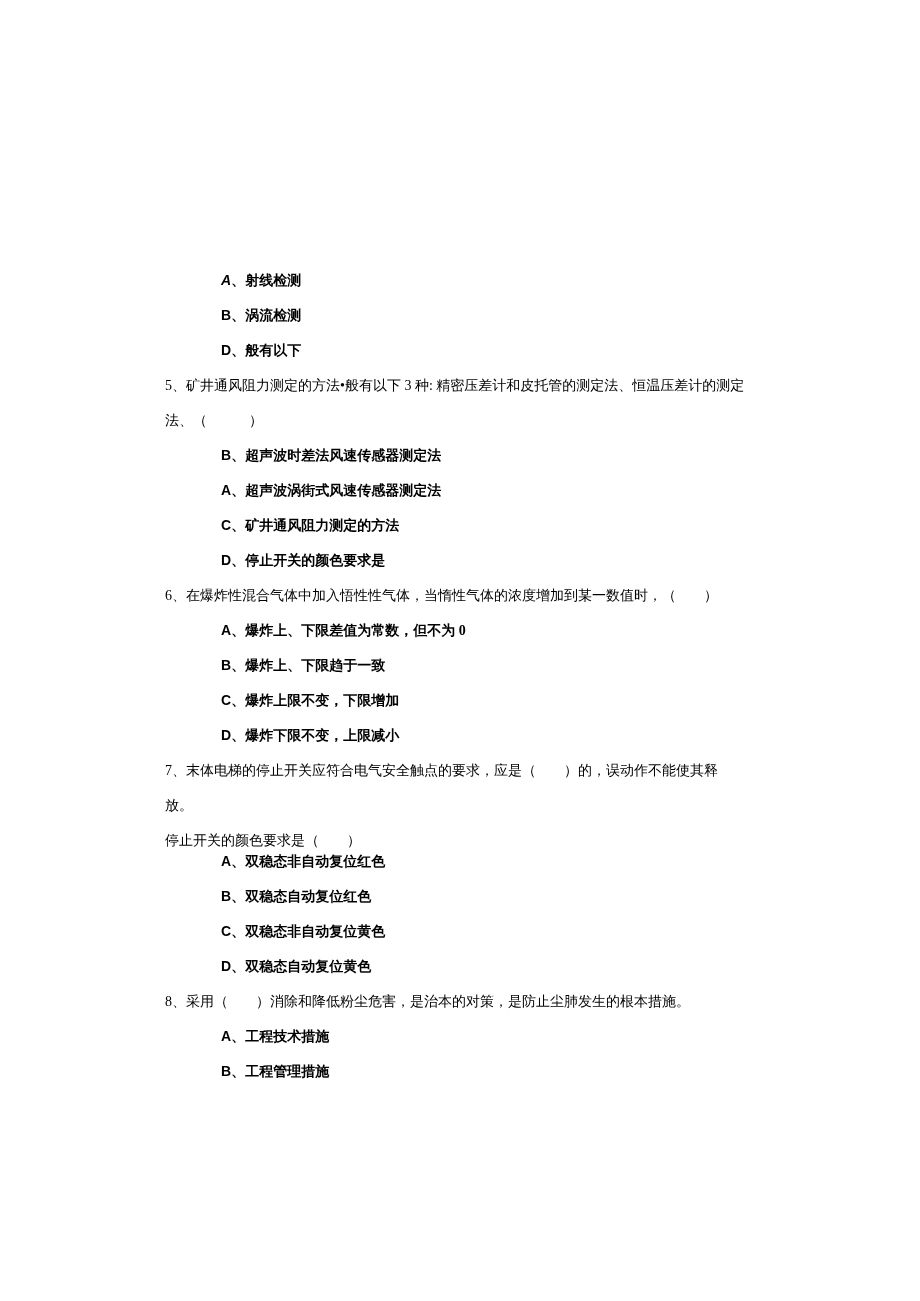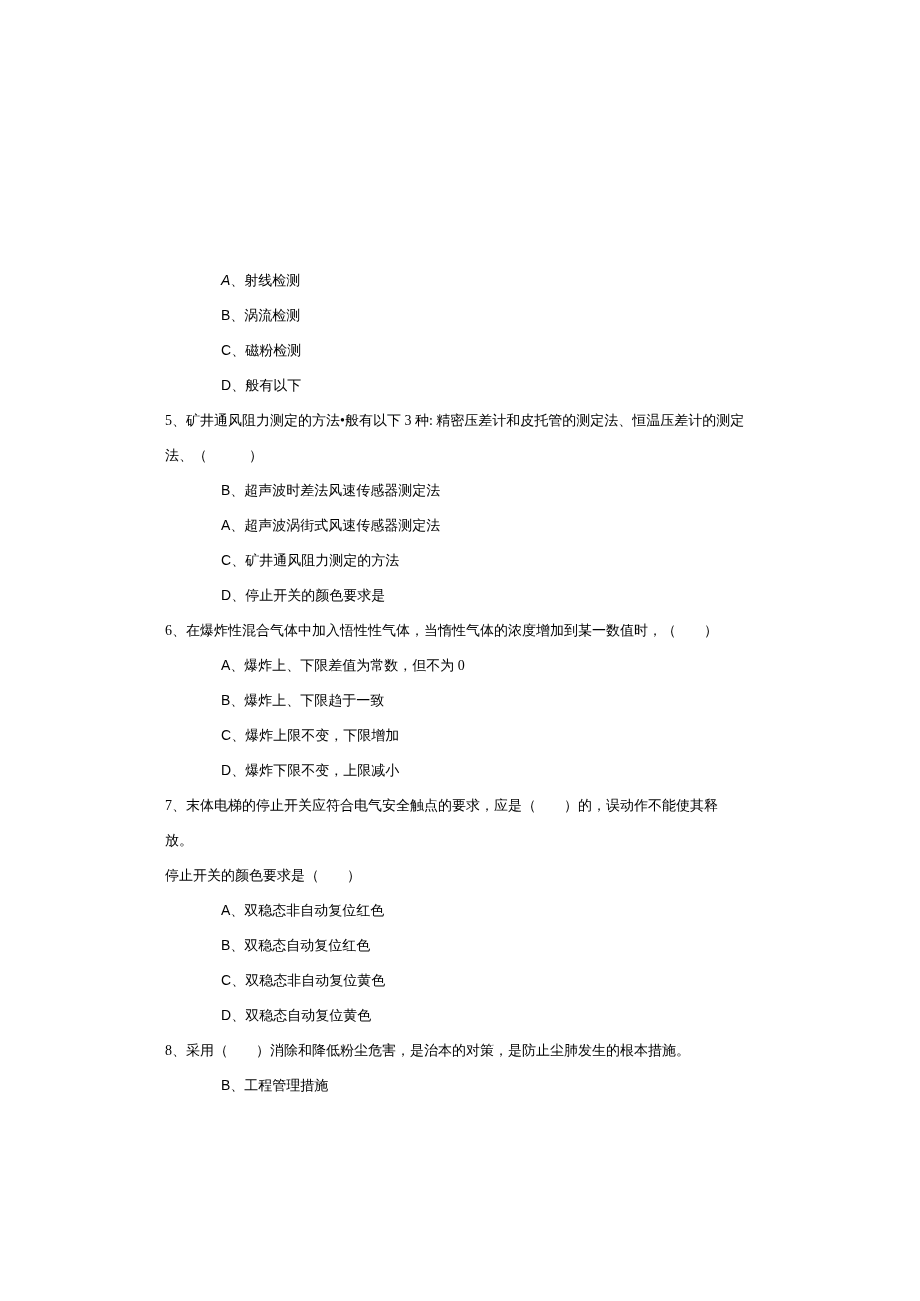--- a/index.html
+++ b/index.html
@@ -15,55 +15,52 @@
     width: 920px;
     min-height: 1301px;
     margin: 0 auto;
     padding: 270px 165px 0 165px;
     box-sizing: border-box;
   }
   .option {
     padding-left: 56px;
     margin-bottom: 14px;
     font-family: "SimSun", "宋体", serif;
+    font-weight: bold;
   }
   .option .letter {
     font-family: Arial, sans-serif;
   }
   .question {
     margin-top: 4px;
     margin-bottom: 14px;
     text-align: justify;
     word-break: break-all;
     font-family: Liberation Serif, serif;
   }
   .q-continue {
     margin-bottom: 14px;
   }
   .q-extra {
-    margin-bottom: 14px;
   }
   .italic {
     font-style: italic;
     font-family: "Times New Roman", serif;
   }
 </style>
 </head>
 <body>
 
 <div class="page">
 
   <div class="option">
     <span class="letter italic">A</span><span>、射线检测</span>
   </div>
   <div class="option">
     <span class="letter">B</span><span>、涡流检测</span>
-  </div>
-  <div class="option">
-    <span class="letter">C</span><span>、磁粉检测</span>
   </div>
   <div class="option">
     <span class="letter">D</span><span>、般有以下</span>
   </div>
 
   <div class="question">5、矿井通风阻力测定的方法•般有以下 3 种: 精密压差计和皮托管的测定法、恒温压差计的测定</div>
   <div class="q-continue">法、（　　　）</div>
   <div class="option">
     <span class="letter">B</span><span>、超声波时差法风速传感器测定法</span>
   </div>
@@ -102,16 +99,19 @@
   </div>
   <div class="option">
     <span class="letter">C</span><span>、双稳态非自动复位黄色</span>
   </div>
   <div class="option">
     <span class="letter">D</span><span>、双稳态自动复位黄色</span>
   </div>
 
   <div class="question">8、采用（　　）消除和降低粉尘危害，是治本的对策，是防止尘肺发生的根本措施。</div>
   <div class="option">
+    <span class="letter">A</span><span>、工程技术措施</span>
+  </div>
+  <div class="option">
     <span class="letter">B</span><span>、工程管理措施</span>
   </div>
 
 </div>
 
 </body></html>

